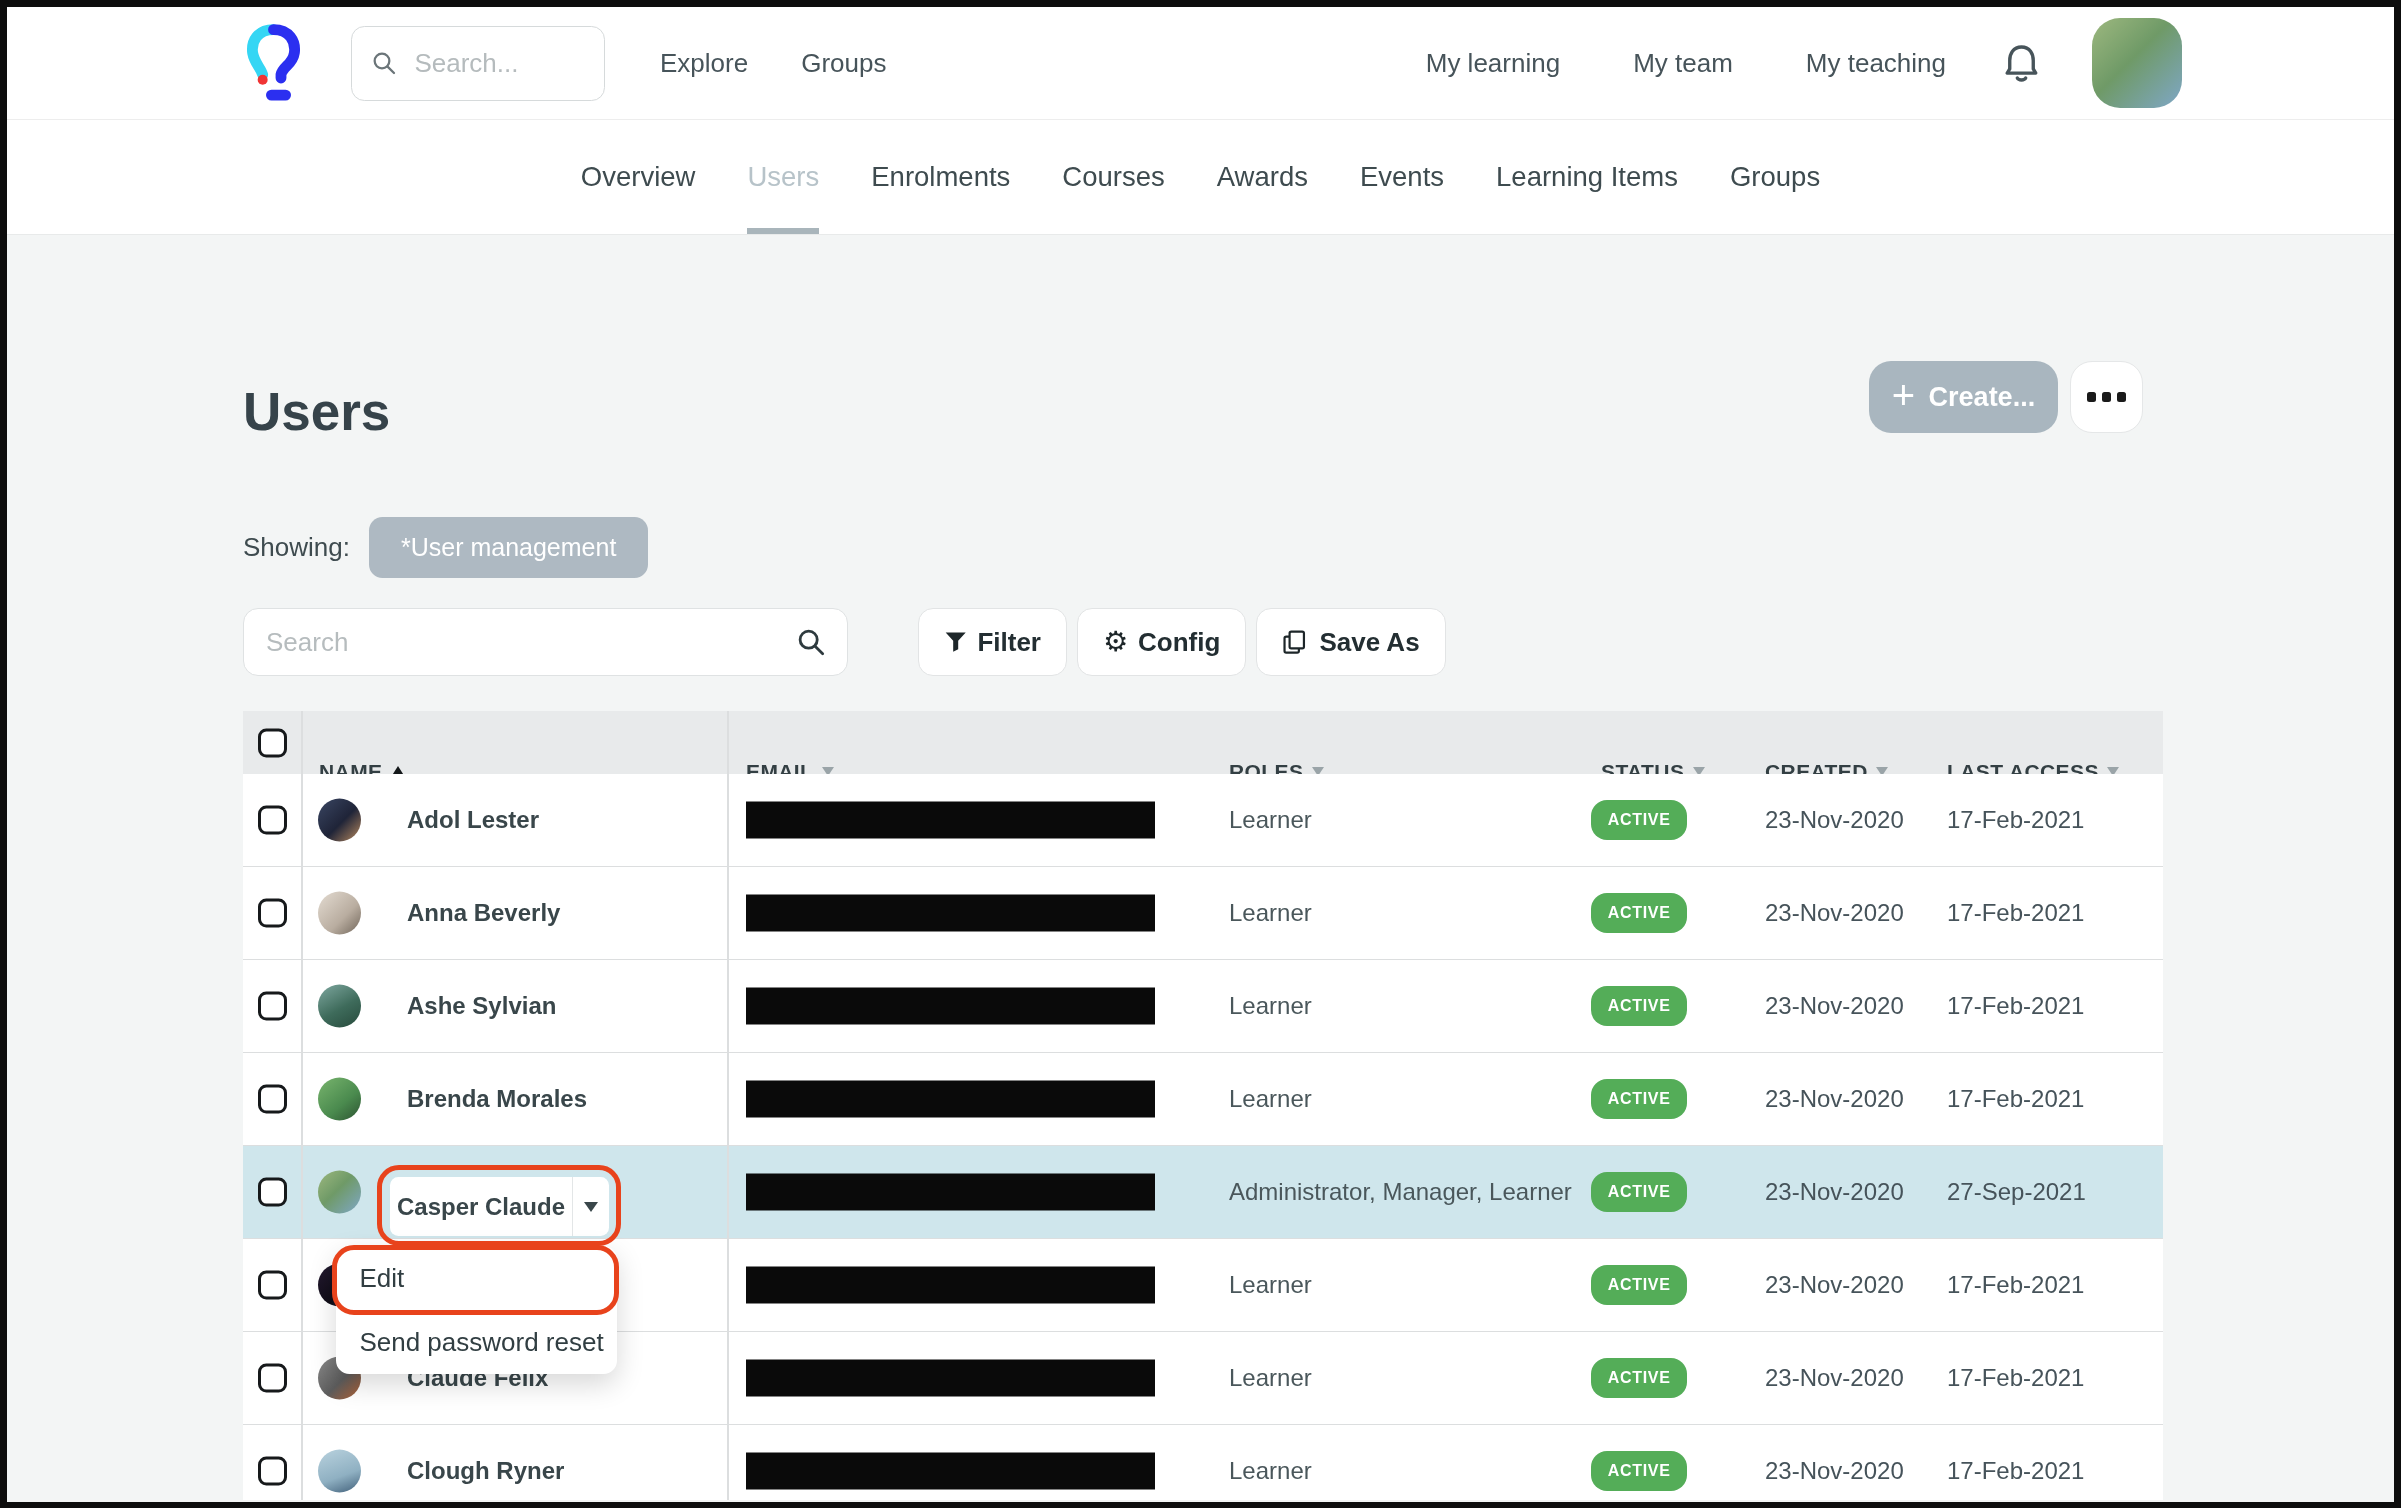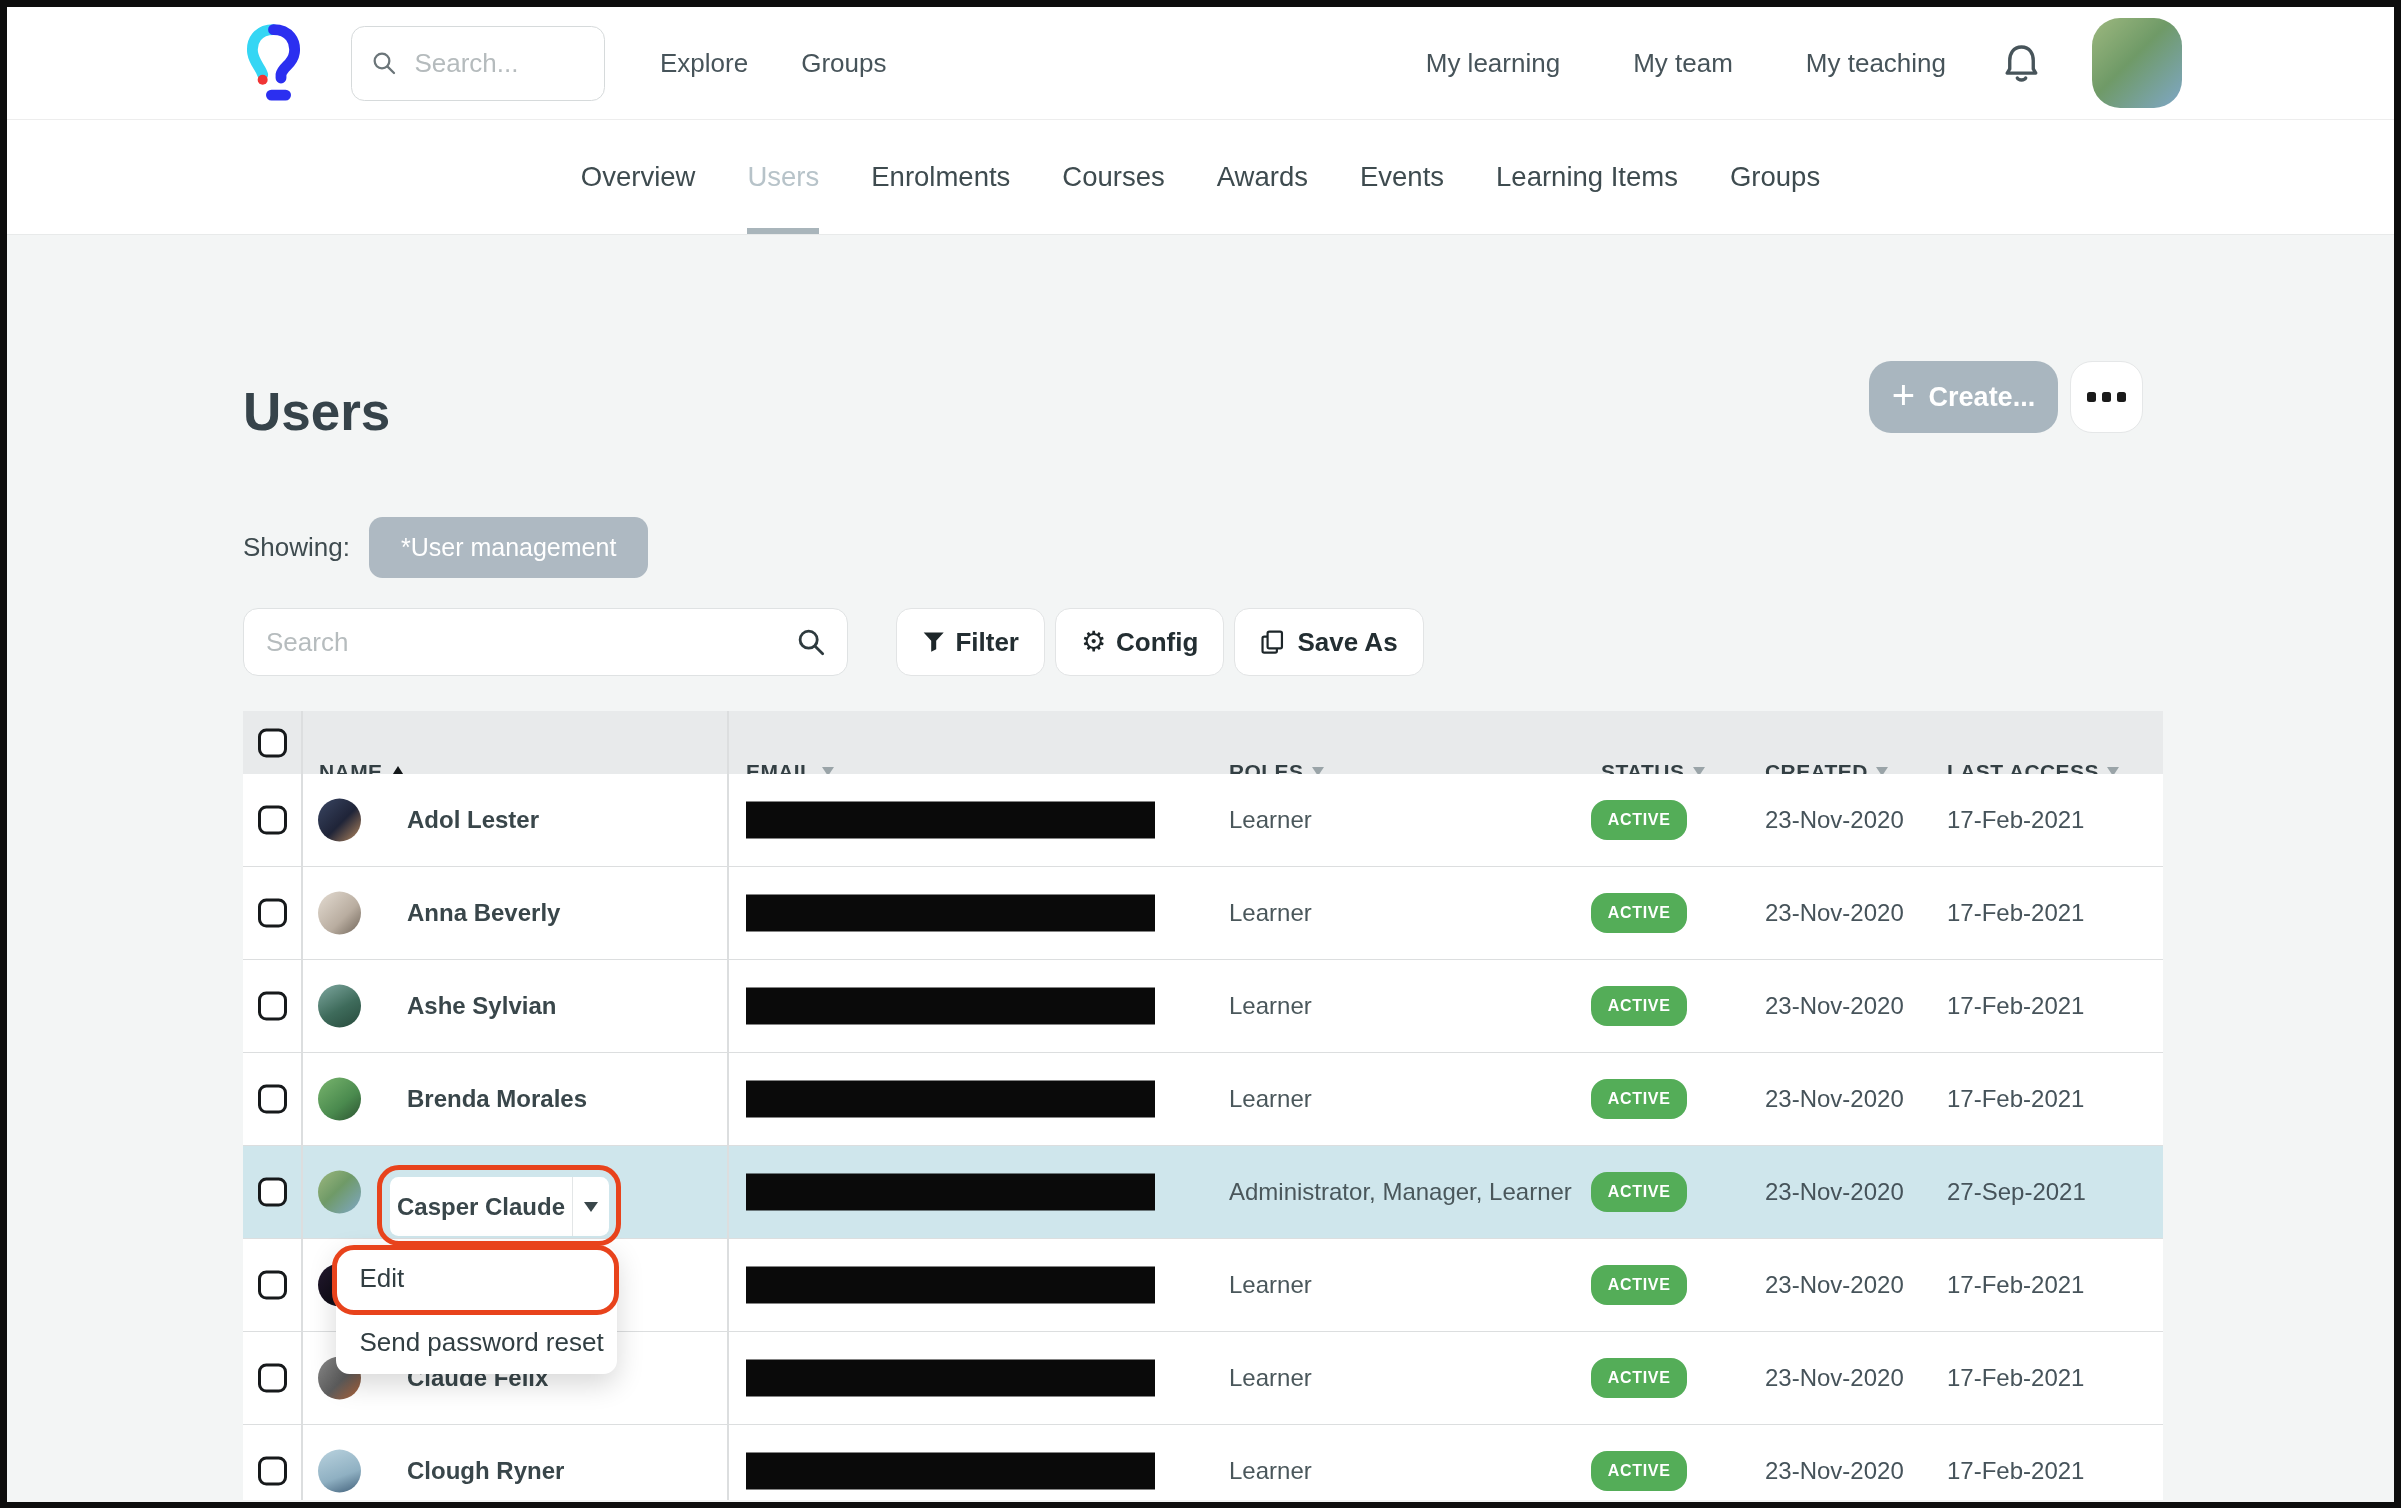--- a/index.html
+++ b/index.html
@@ -73,21 +73,21 @@
   .showing .lbl { font-size: 26px; color: #3e4b4f; }
   .chip {
     height: 61px; padding: 0 32px; background: #aeb9c2; border-radius: 13.4px;
     color: #ffffff; font-size: 25px; display: flex; align-items: center;
   }
 
   
   .toolbar { position: absolute; left: 236px; top: 601px; height: 68px; display: flex; align-items: center; }
   .tb-search {
     width: 605px; height: 68px; background: #fff; border: 1.7px solid #dfe2e3; border-radius: 15px;
-    display: flex; align-items: center; padding: 0 22px; margin-right: 48px;
+    display: flex; align-items: center; padding: 0 22px; margin-right: 70px;
   }
   .tb-search input {
     flex: 1; border: none; outline: none; font-size: 26px; color: #4a575b;
     font-family: "Liberation Sans", sans-serif; background: transparent;
   }
   .tb-search input::placeholder { color: #b6bcbe; }
   .tbtn {
     height: 68px; background: #fff; border: 1.7px solid #e2e4e5; border-radius: 15px;
     display: flex; align-items: center; justify-content: space-between; gap: 10px;
     font-size: 26px; font-weight: 600; color: #232e32; padding: 0 25px;

